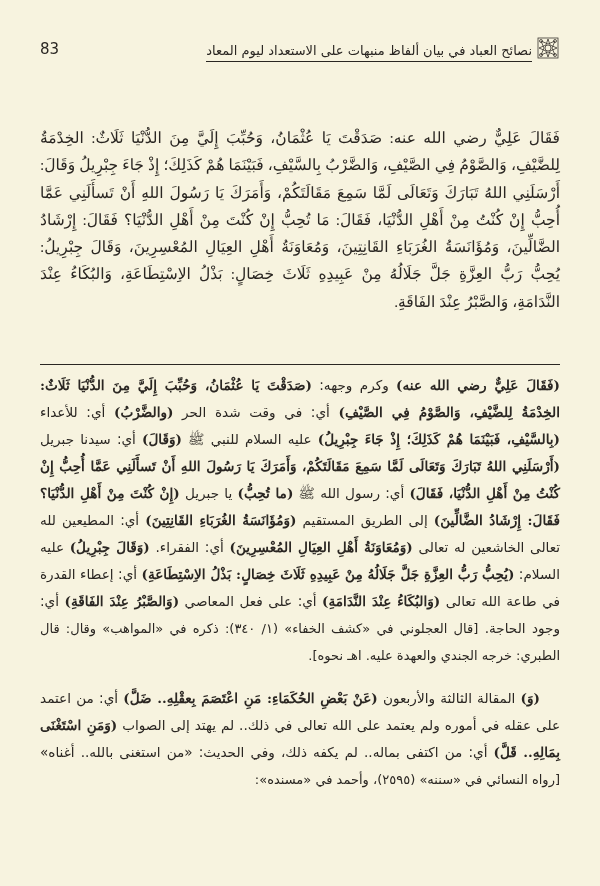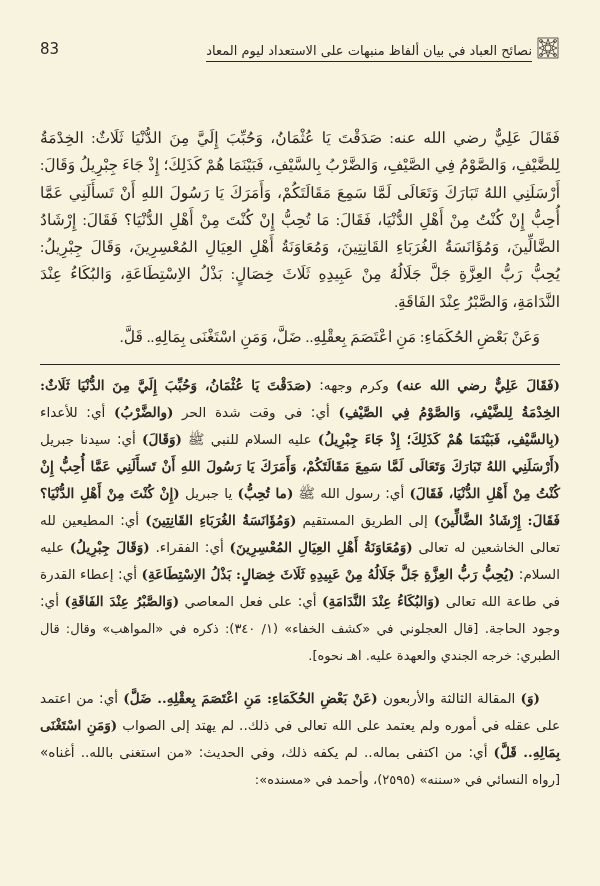--- a/index.html
+++ b/index.html
@@ -65,21 +65,20 @@
             <circle cx="19" cy="19" r="1.5"></circle>
         </g>
       </svg>
       <span class="running-title">نصائح العباد في بيان ألفاظ منبهات على الاستعداد ليوم المعاد</span>
     </div>
     <span class="page-number">83</span>
   </div>
 
   <div class="main-text">
     <p>فَقَالَ عَلِيٌّ رضي الله عنه: صَدَقْتَ يَا عُثْمَانُ، وَحُبِّبَ إِلَيَّ مِنَ الدُّنْيَا ثَلَاثٌ: الخِدْمَةُ لِلضَّيْفِ، وَالصَّوْمُ فِي الصَّيْفِ، وَالضَّرْبُ بِالسَّيْفِ، فَبَيْنَمَا هُمْ كَذَلِكَ؛ إِذْ جَاءَ جِبْرِيلُ وَقَالَ: أَرْسَلَنِي اللهُ تَبَارَكَ وَتَعَالَى لَمَّا سَمِعَ مَقَالَتَكُمْ، وَأَمَرَكَ يَا رَسُولَ اللهِ أَنْ تَسأَلَنِي عَمَّا أُحِبُّ إِنْ كُنْتُ مِنْ أَهْلِ الدُّنْيَا، فَقَالَ: مَا تُحِبُّ إِنْ كُنْتَ مِنْ أَهْلِ الدُّنْيَا؟ فَقَالَ: إِرْشَادُ الضَّالِّينَ، وَمُؤَانَسَةُ الغُرَبَاءِ القَانِتِينَ، وَمُعَاوَنَةُ أَهْلِ العِيَالِ المُعْسِرِينَ، وَقَالَ جِبْرِيلُ: يُحِبُّ رَبُّ العِزَّةِ جَلَّ جَلَالُهُ مِنْ عَبِيدِهِ ثَلَاثَ خِصَالٍ: بَذْلُ الاِسْتِطَاعَةِ، وَالبُكَاءُ عِنْدَ النَّدَامَةِ، وَالصَّبْرُ عِنْدَ الفَاقَةِ.</p>
-    <p class="para2">وَعَنْ بَعْضِ الحُكَمَاءِ: مَنِ اعْتَصَمَ بِعقْلِهِ.. ضَلَّ، وَمَنِ اسْتَغْنَى بِمَالِهِ.. قَلَّ.</p>
   </div>
 
   <div class="divider"></div>
 
   <div class="commentary">
     <p id="c-p1"><b>(فَقَالَ عَلِيٌّ رضي الله عنه)</b><span> وكرم وجهه: </span><b>(صَدَقْتَ يَا عُثْمَانُ، وَحُبِّبَ إِلَيَّ مِنَ الدُّنْيَا ثَلَاثٌ: الخِدْمَةُ لِلضَّيْفِ، وَالصَّوْمُ فِي الصَّيْفِ)</b><span> أي: في وقت شدة الحر </span><b>(والضَّرْبُ)</b><span> أي: للأعداء </span><b>(بِالسَّيْفِ، فَبَيْنَمَا هُمْ كَذَلِكَ؛ إِذْ جَاءَ جِبْرِيلُ)</b><span> عليه السلام للنبي ﷺ </span><b>(وَقَالَ)</b><span> أي: سيدنا جبريل </span><b>(أَرْسَلَنِي اللهُ تَبَارَكَ وَتَعَالَى لَمَّا سَمِعَ مَقَالَتَكُمْ، وَأَمَرَكَ يَا رَسُولَ اللهِ أَنْ تَسأَلَنِي عَمَّا أُحِبُّ إِنْ كُنْتُ مِنْ أَهْلِ الدُّنْيَا، فَقَالَ)</b><span> أي: رسول الله ﷺ </span><b>(ما تُحِبُّ)</b><span> يا جبريل </span><b>(إِنْ كُنْتَ مِنْ أَهْلِ الدُّنْيَا؟ فَقَالَ: إِرْشَادُ الضَّالِّينَ)</b><span> إلى الطريق المستقيم </span><b>(وَمُؤَانَسَةُ الغُرَبَاءِ القَانِتِينَ)</b><span> أي: المطيعين لله تعالى الخاشعين له تعالى </span><b>(وَمُعَاوَنَةُ أَهْلِ العِيَالِ المُعْسِرِينَ)</b><span> أي: الفقراء. </span><b>(وَقَالَ جِبْرِيلُ)</b><span> عليه السلام: </span><b>(يُحِبُّ رَبُّ العِزَّةِ جَلَّ جَلَالُهُ مِنْ عَبِيدِهِ ثَلَاثَ خِصَالٍ: بَذْلُ الاِسْتِطَاعَةِ)</b><span> أي: إعطاء القدرة في طاعة الله تعالى </span><b>(وَالبُكَاءُ عِنْدَ النَّدَامَةِ)</b><span> أي: على فعل المعاصي </span><b>(وَالصَّبْرُ عِنْدَ الفَاقَةِ)</b><span> أي: وجود الحاجة. </span><span class="cite">[قال العجلوني في «كشف الخفاء» (١/ ٣٤٠): ذكره في «المواهب» وقال: قال الطبري: خرجه الجندي والعهدة عليه. اهـ نحوه].</span></p>
     <p id="c-p2" class="para2"><b>(وَ)</b><span> المقالة الثالثة والأربعون </span><b>(عَنْ بَعْضِ الحُكَمَاءِ: مَنِ اعْتَصَمَ بِعقْلِهِ.. ضَلَّ)</b><span> أي: من اعتمد على عقله في أموره ولم يعتمد على الله تعالى في ذلك.. لم يهتد إلى الصواب </span><b>(وَمَنِ اسْتَغْنَى بِمَالِهِ.. قَلَّ)</b><span> أي: من اكتفى بماله.. لم يكفه ذلك، وفي الحديث: «من استغنى بالله.. أغناه» </span><span class="cite">[رواه النسائي في «سننه» (٢٥٩٥)، وأحمد في «مسنده»:</span></p>
   </div>
 
 </div>

